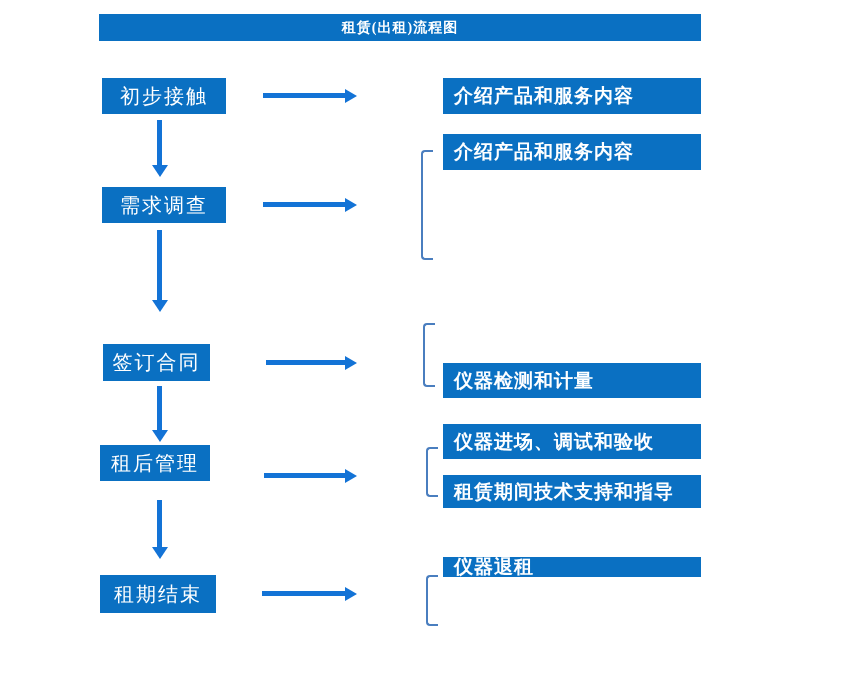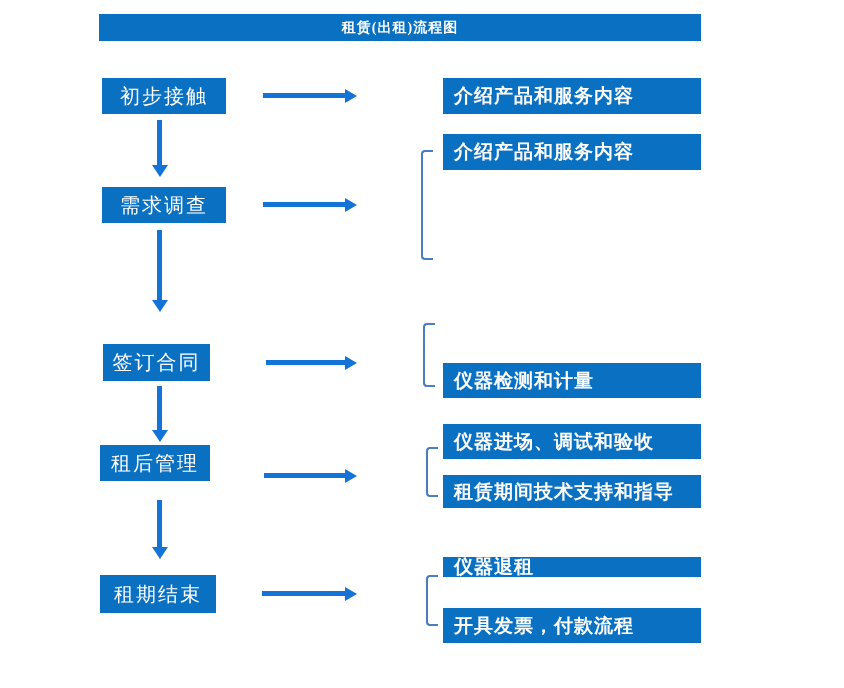--- a/index.html
+++ b/index.html
@@ -117,17 +117,14 @@
   <div class="out-box" style="top:424px;height:35px">
     <span>仪器进场、调试和验收</span>
   </div>
   <div class="out-box" style="top:475px;height:33px">
     <span>租赁期间技术支持和指导</span>
   </div>
 
   <div class="out-box" style="top:557px;height:20px">
     <span>仪器退租</span>
   </div>
-  <div class="out-box" style="top:608px;height:35px">
-    <span>开具发票，付款流程</span>
-  </div>
 
 </div>
 
 </body></html>

